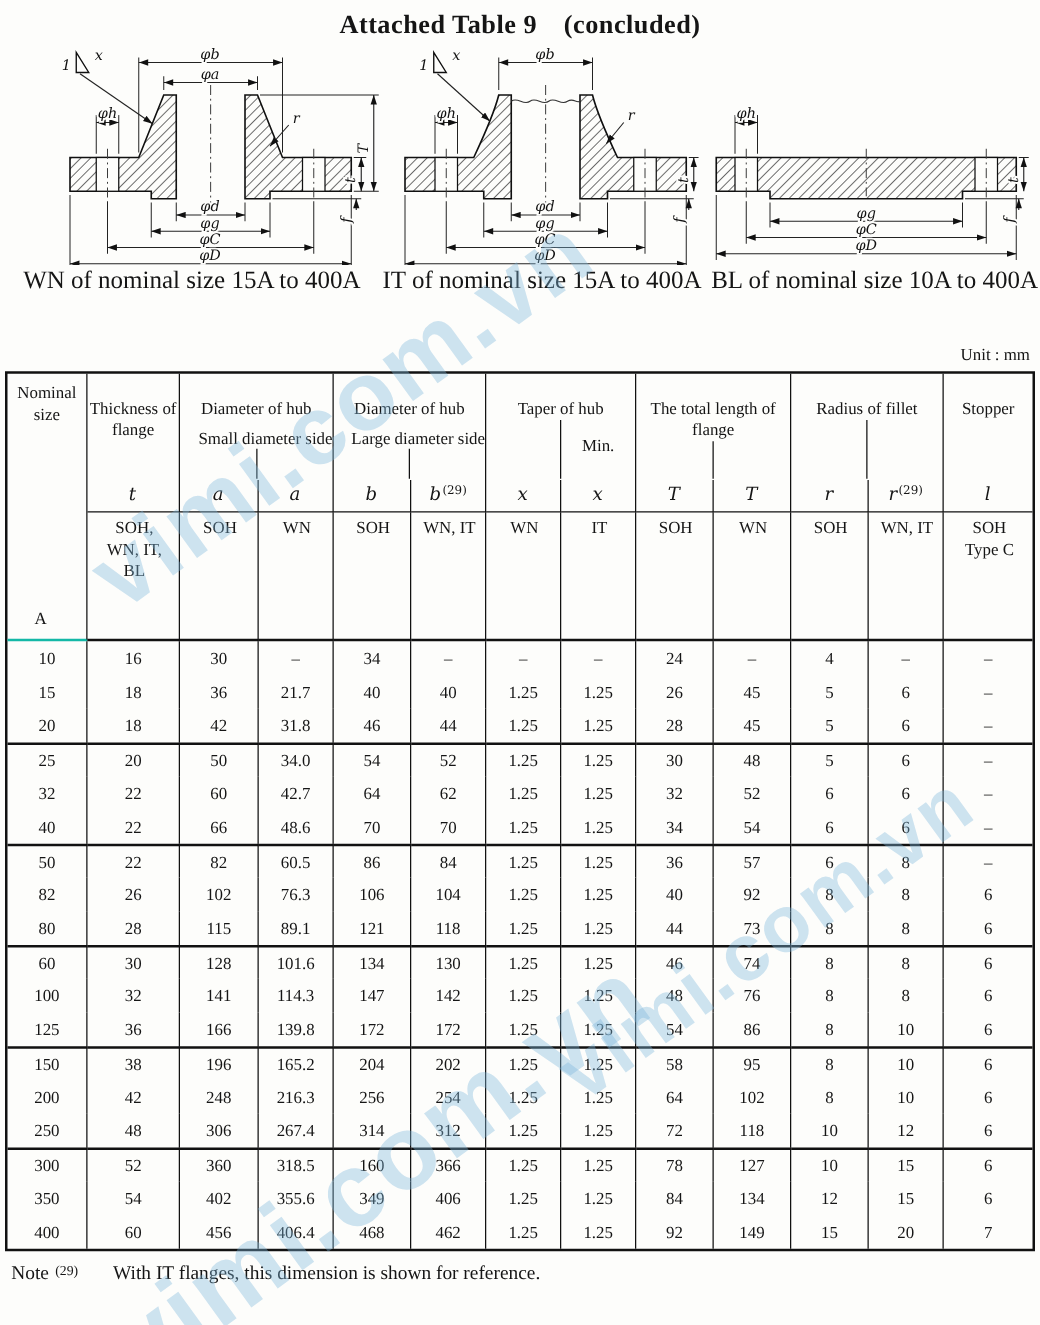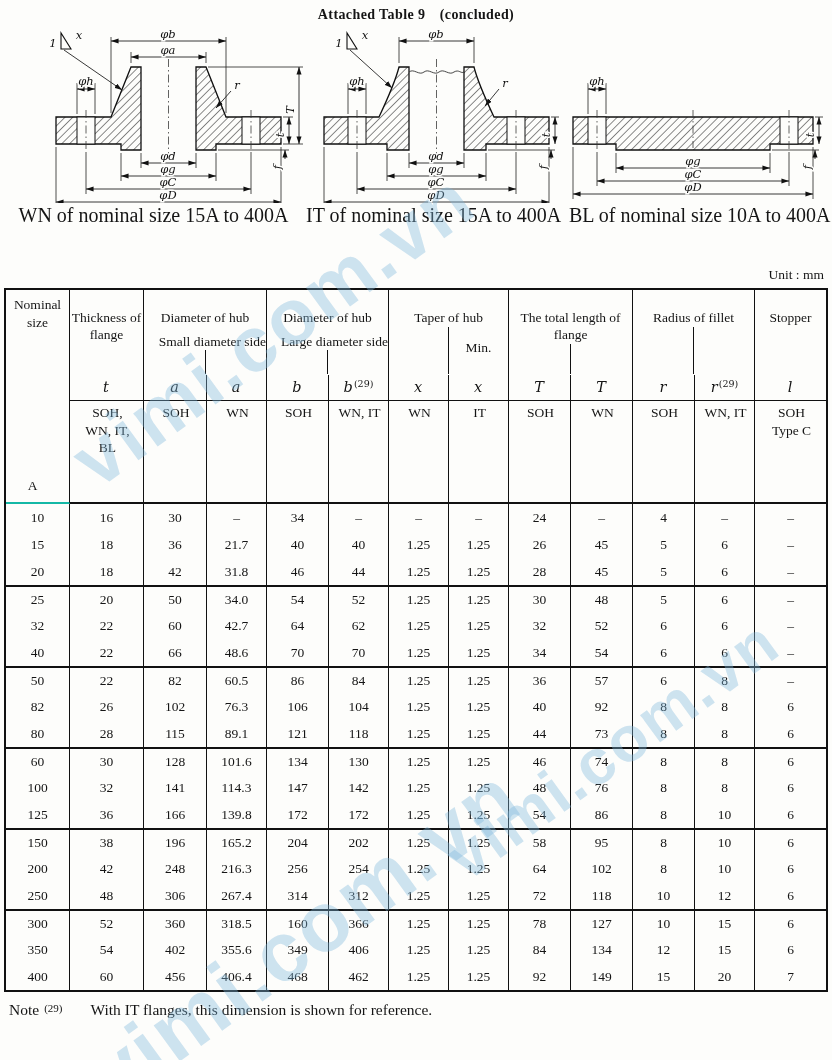--- a/index.html
+++ b/index.html
@@ -1,18 +1,18 @@
 <!DOCTYPE html>
 <html><head>
 <meta charset="utf-8">
 <style>
   html,body{margin:0;padding:0;background:#e8e8e6;}
   .page{position:relative;width:832px;height:1060px;background:#fdfdfb;margin:0 auto;
         font-family:"Liberation Serif","DejaVu Serif",serif;color:#151515;overflow:hidden;}
-  .title{padding-top:7px;text-align:center;font-size:14px;font-weight:bold;letter-spacing:.4px;}
+  .title{padding-top:7px;text-align:center;font-size:21px;font-weight:bold;letter-spacing:.4px;}
   .diagrams{display:flex;margin-top:2px;padding:0 1px;}
   .diag{display:flex;flex-direction:column;align-items:center;}
   .caption{font-size:20px;margin-top:1px;white-space:nowrap;}
   
   svg text{font-family:"DejaVu Serif",serif;font-style:italic;font-size:11.5px;fill:#101010;text-anchor:middle;}
   .dimlab{paint-order:stroke;stroke:#fdfdfb;stroke-width:3px;}
   .body{fill:url(#hW);stroke:#101010;stroke-width:1.3;}
   .bodyI{fill:url(#hI);stroke:#101010;stroke-width:1.3;}
   .bodyB{fill:url(#hB);stroke:#101010;stroke-width:1.3;}
   .hole{fill:#fdfdfb;stroke:#101010;stroke-width:1;}

